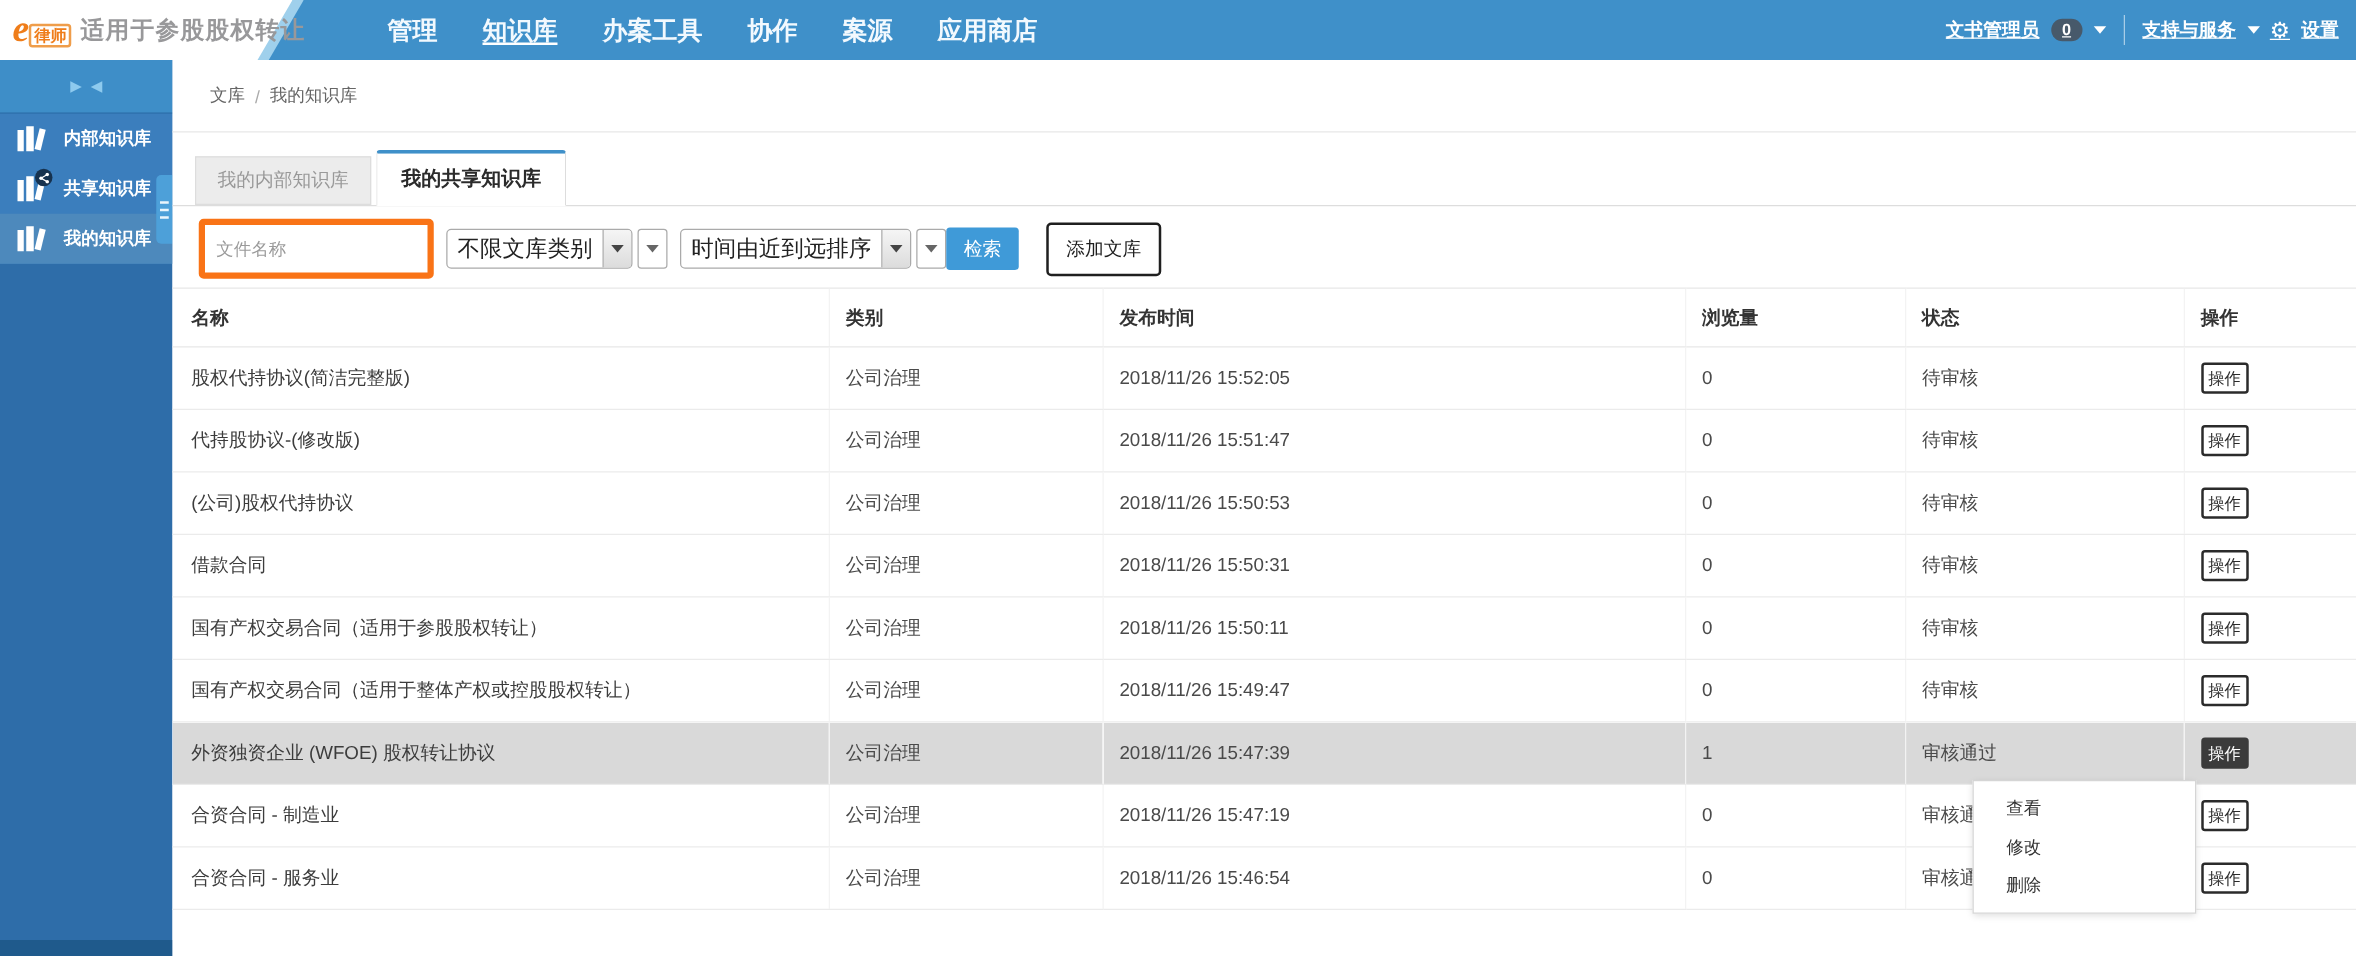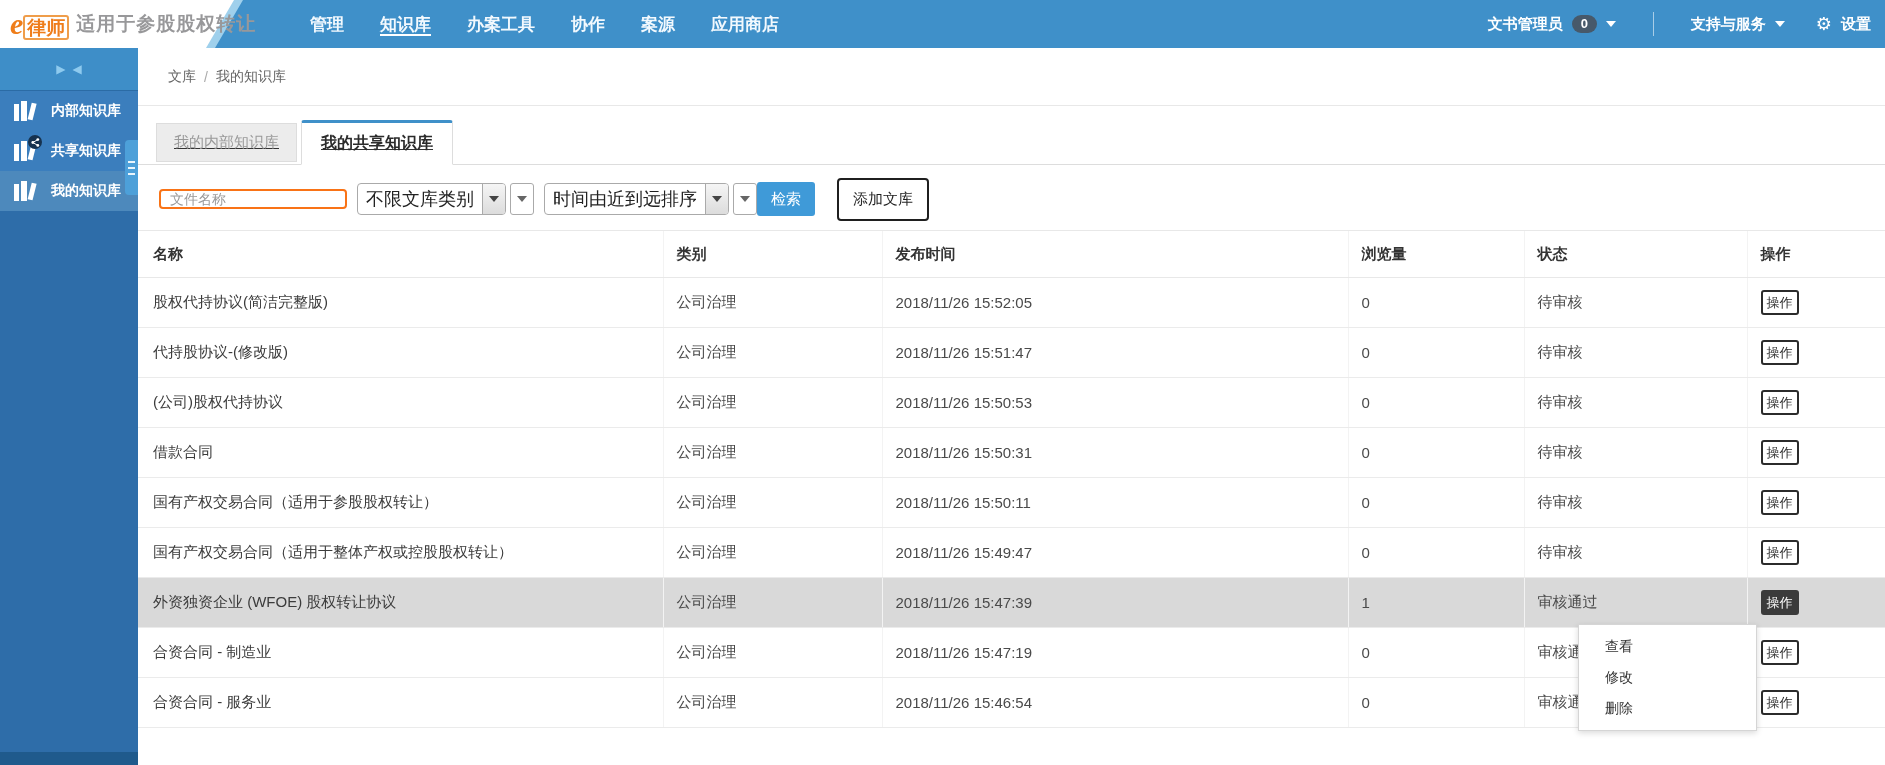--- a/index.html
+++ b/index.html
@@ -13,28 +13,28 @@
     background:#3f90c9; display:flex; align-items:center; z-index:5; }
   .logo-zone { position:relative; width:252px; height:48px; flex:0 0 252px; }
   .logo-accent { position:absolute; inset:0; background:#9fd0ec;
     clip-path:polygon(0 0, 243px 0, 215px 48px, 0 48px); }
   .logo-white { position:absolute; inset:0; background:#fff;
     clip-path:polygon(0 0, 234px 0, 206px 48px, 0 48px); }
   .logo-content { position:absolute; left:10px; top:0; height:48px;
     display:flex; align-items:center; gap:7px; }
   .logo-mark { color:#ef7d1a; font-weight:bold; white-space:nowrap; }
   .logo-mark .e { font-size:30px; font-style:italic; font-family:"Liberation Serif","DejaVu Serif",serif; }
-  .logo-mark .ls { font-size:19px; border:2px solid #ef9d4a; padding:0 2px; border-radius:3px; }
+  .logo-mark .ls { font-size:13px; border:2px solid #ef9d4a; padding:0 2px; border-radius:3px; }
   .logo-title { color:#98989a; font-size:19px; font-weight:bold; letter-spacing:1px; white-space:nowrap; }
   .topnav { display:flex; gap:36px; margin-left:58px; }
-  .topnav-item { color:#f2f9fe; font-size:17px; font-weight:bold; height:48px;
+  .topnav-item { color:#f2f9fe; font-size:20px; font-weight:bold; height:48px;
     display:flex; align-items:center; position:relative; cursor:pointer; white-space:nowrap; }
   .topnav-item.active::after { content:""; position:absolute; left:0; right:0; bottom:12px; height:2px; background:#fff; }
-  .topbar-right { margin-left:auto; display:flex; align-items:center; gap:31px;
-    padding-right:14px; color:#fff; font-size:15px; font-weight:bold; }
+  .topbar-right { margin-left:auto; display:flex; align-items:center; gap:8px;
+    padding-right:14px; color:#fff; font-size:15px; font-weight:bold;text-decoration:underline; }
   .badge { background:#47596a; color:#fff; font-size:13px; font-weight:bold;
     border-radius:10px; padding:2px 9px; line-height:1.1; }
   .caret-down { width:0; height:0; border-left:5px solid transparent;
     border-right:5px solid transparent; border-top:6px solid #fff; display:inline-block; }
   .v-divider { width:1px; height:24px; background:rgba(255,255,255,.55); margin:0 6px; }
   .gear { font-size:18px; line-height:1; }
   .tb-group { display:flex; align-items:center; gap:9px; cursor:pointer; }
 
   
   .sidebar { position:absolute; top:48px; left:0; width:138px; height:717px; background:#2e6da9; }
@@ -53,30 +53,30 @@
     justify-content:center; gap:4px; align-items:center; }
   .side-handle i { display:block; width:7px; height:2px; background:#eaf5fc; }
   .sidebar-foot { position:absolute; bottom:0; left:0; width:100%; height:13px; background:#1f5a8c; }
 
   
   .content { position:absolute; top:48px; left:138px; width:1747px; height:717px; background:#fff; }
   .breadcrumb { height:58px; display:flex; align-items:center; padding-left:30px;
     font-size:14px; color:#666; border-bottom:1px solid #e8e8e8; gap:8px; }
   .crumb-sep { color:#aaa; }
 
-  .tabs { display:flex; align-items:center; border-bottom:1px solid #ddd;
-    padding-left:18px; margin-top:14px;text-decoration:underline; }
+  .tabs { display:flex; align-items:flex-end; border-bottom:1px solid #ddd;
+    padding-left:18px; margin-top:14px; }
   .tab { background:#ececec; border:1px solid #ddd; color:#999; font-size:15px;
     padding:9px 17px; cursor:pointer; margin-right:4px; white-space:nowrap; }
   .tab.active { background:#fff; border-top:3px solid #3f90c9; border-bottom:1px solid #fff;
     margin-bottom:-1px; color:#2b2b2b; font-weight:bold; font-size:16px;
     padding:10px 19px; border-radius:3px 3px 0 0; }
 
   .filter-row { display:flex; align-items:center; margin:17px 0 0 21px; height:34px; }
-  .txt-input { width:188px; height:20px; border:2px solid #f97316; border-radius:4px;
+  .txt-input { width:188px; height:48px; border:5px solid #f97316; border-radius:4px;
     padding:0 9px; font-size:14px; color:#333; outline:none;
     font-family:"Liberation Sans","DejaVu Sans",sans-serif; }
   .txt-input::placeholder { color:#9a9a9a; }
   .sel { display:flex; align-items:stretch; height:32px; border:1px solid #aaa;
     border-radius:4px; background:#fff; overflow:hidden; cursor:pointer; }
   .sel-text { display:flex; align-items:center; padding:0 8px; font-size:18px; color:#222; white-space:nowrap; }
   .sel-arrow { width:23px; background:linear-gradient(#f5f5f5,#dcdcdc); border-left:1px solid #aaa;
     display:flex; align-items:center; justify-content:center; }
   .chev { width:0; height:0; border-left:5px solid transparent; border-right:5px solid transparent;
     border-top:6px solid #444; }

